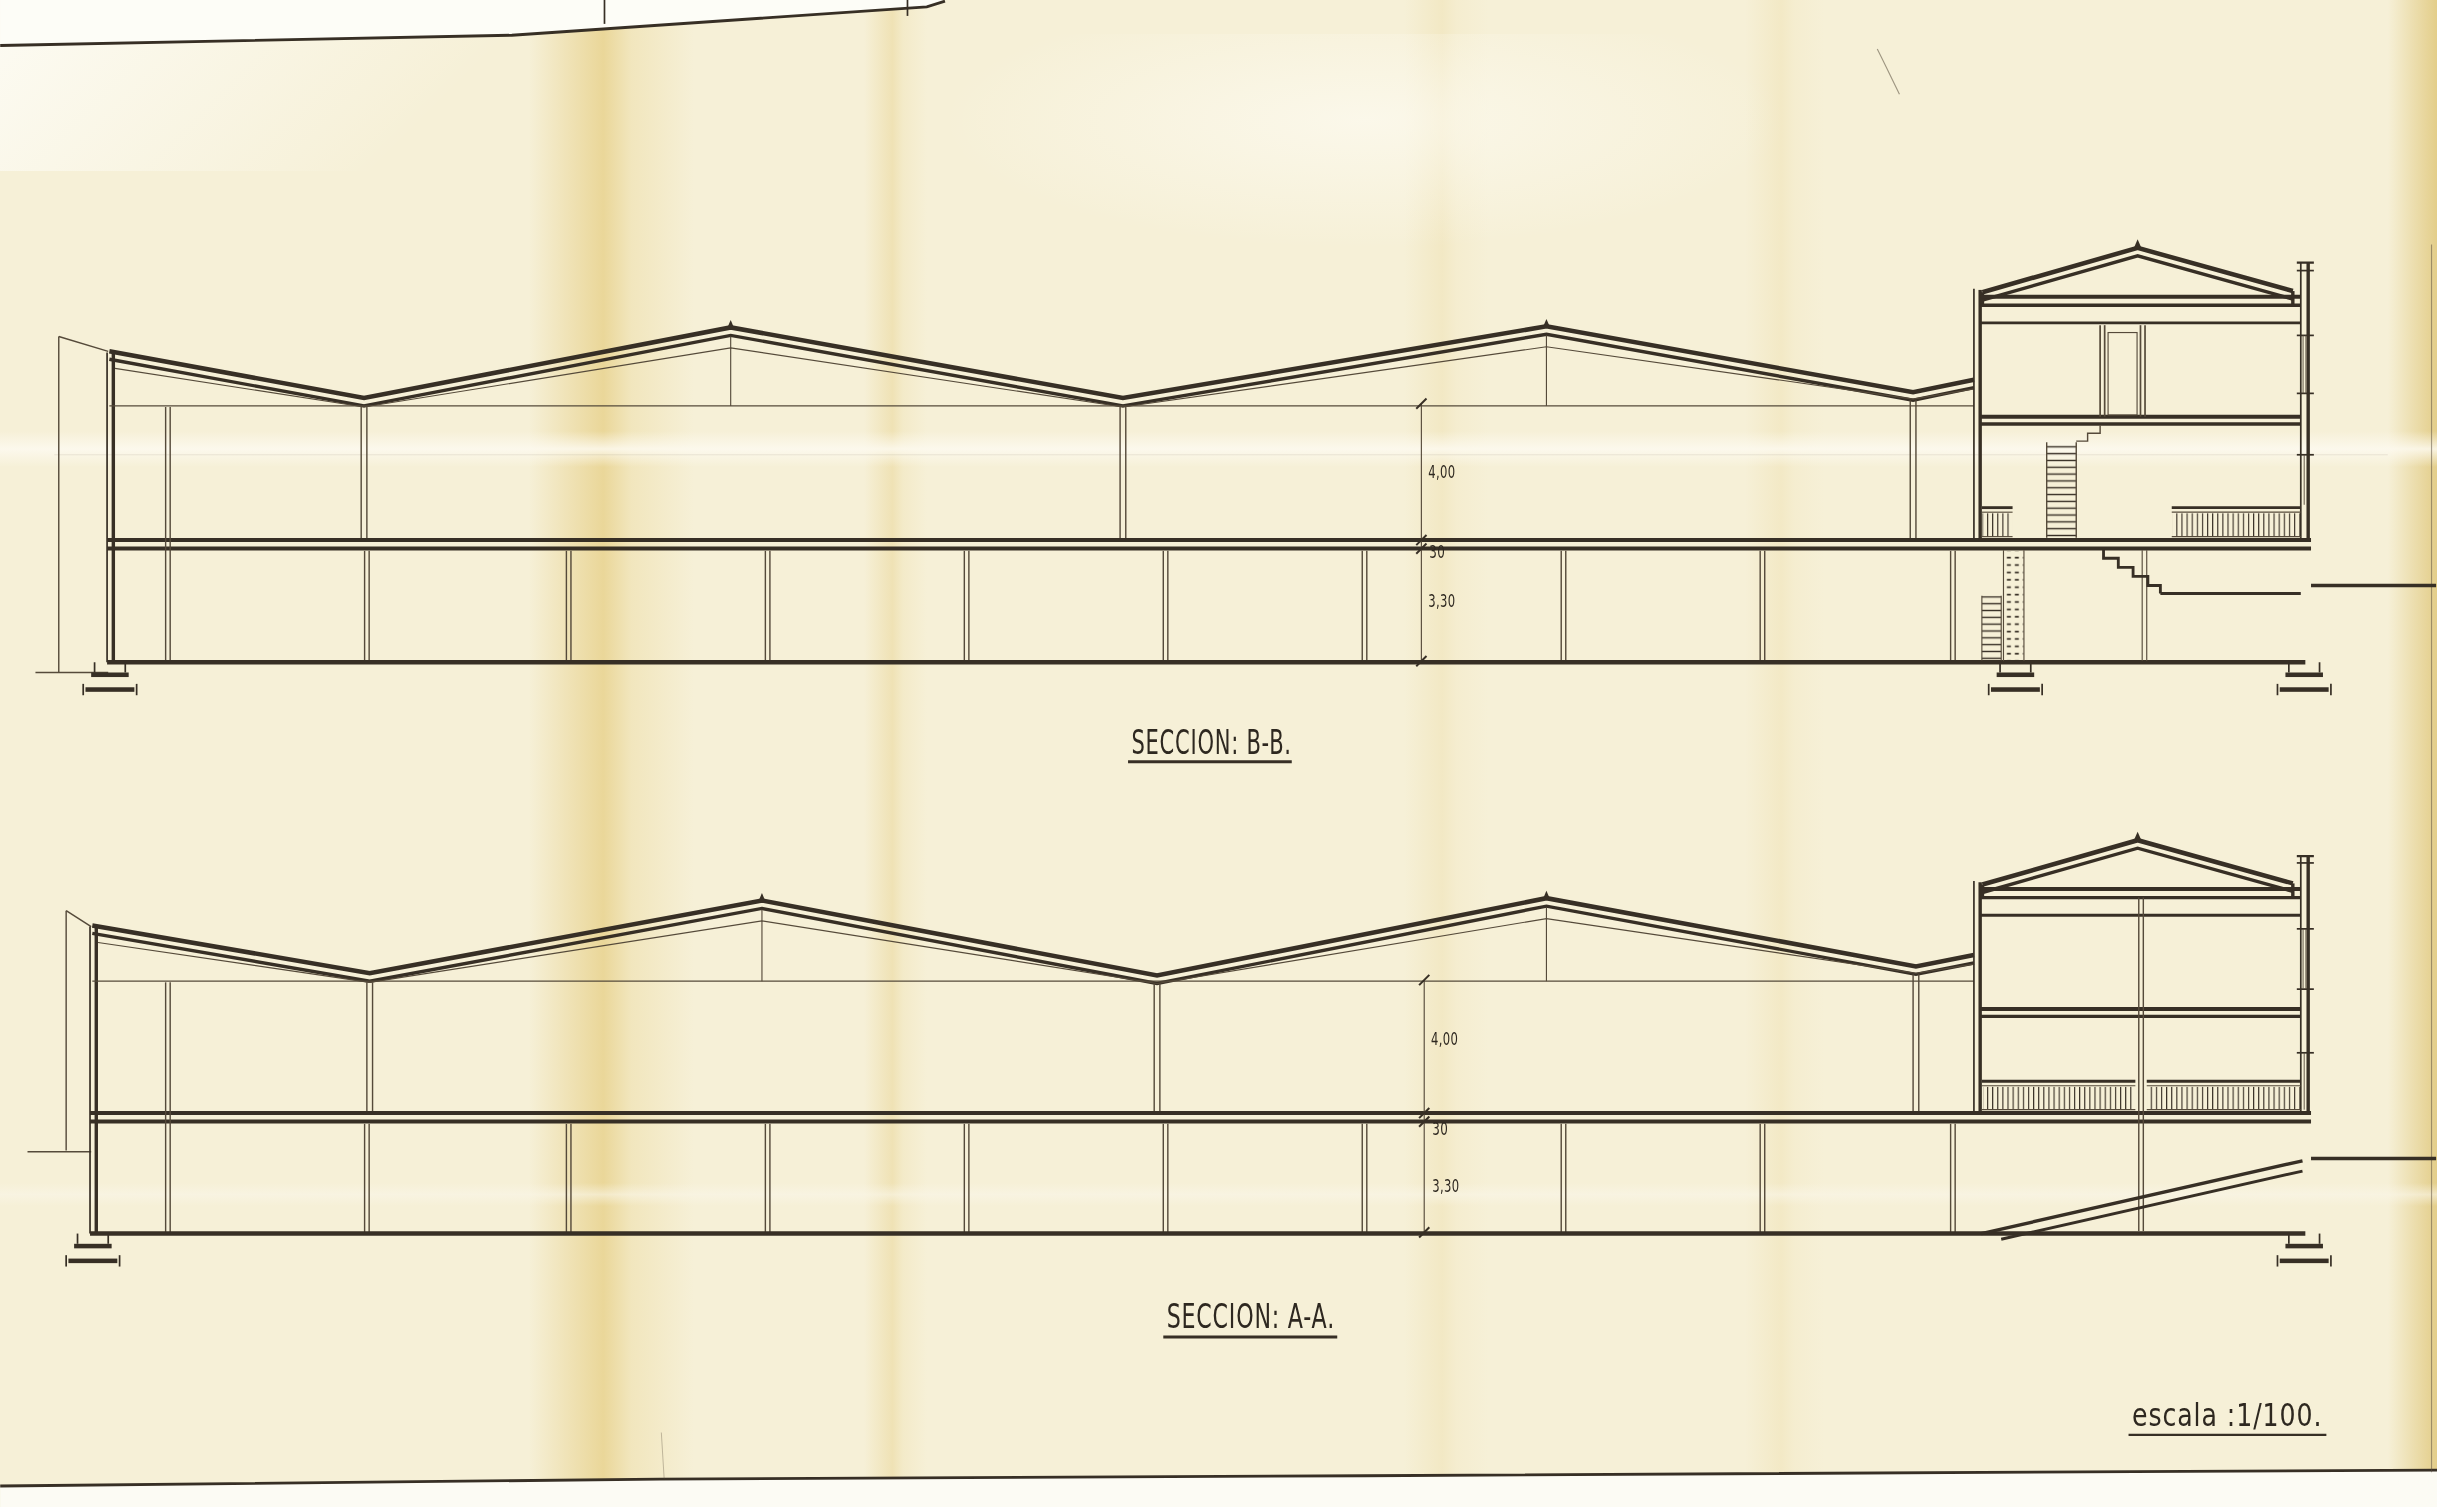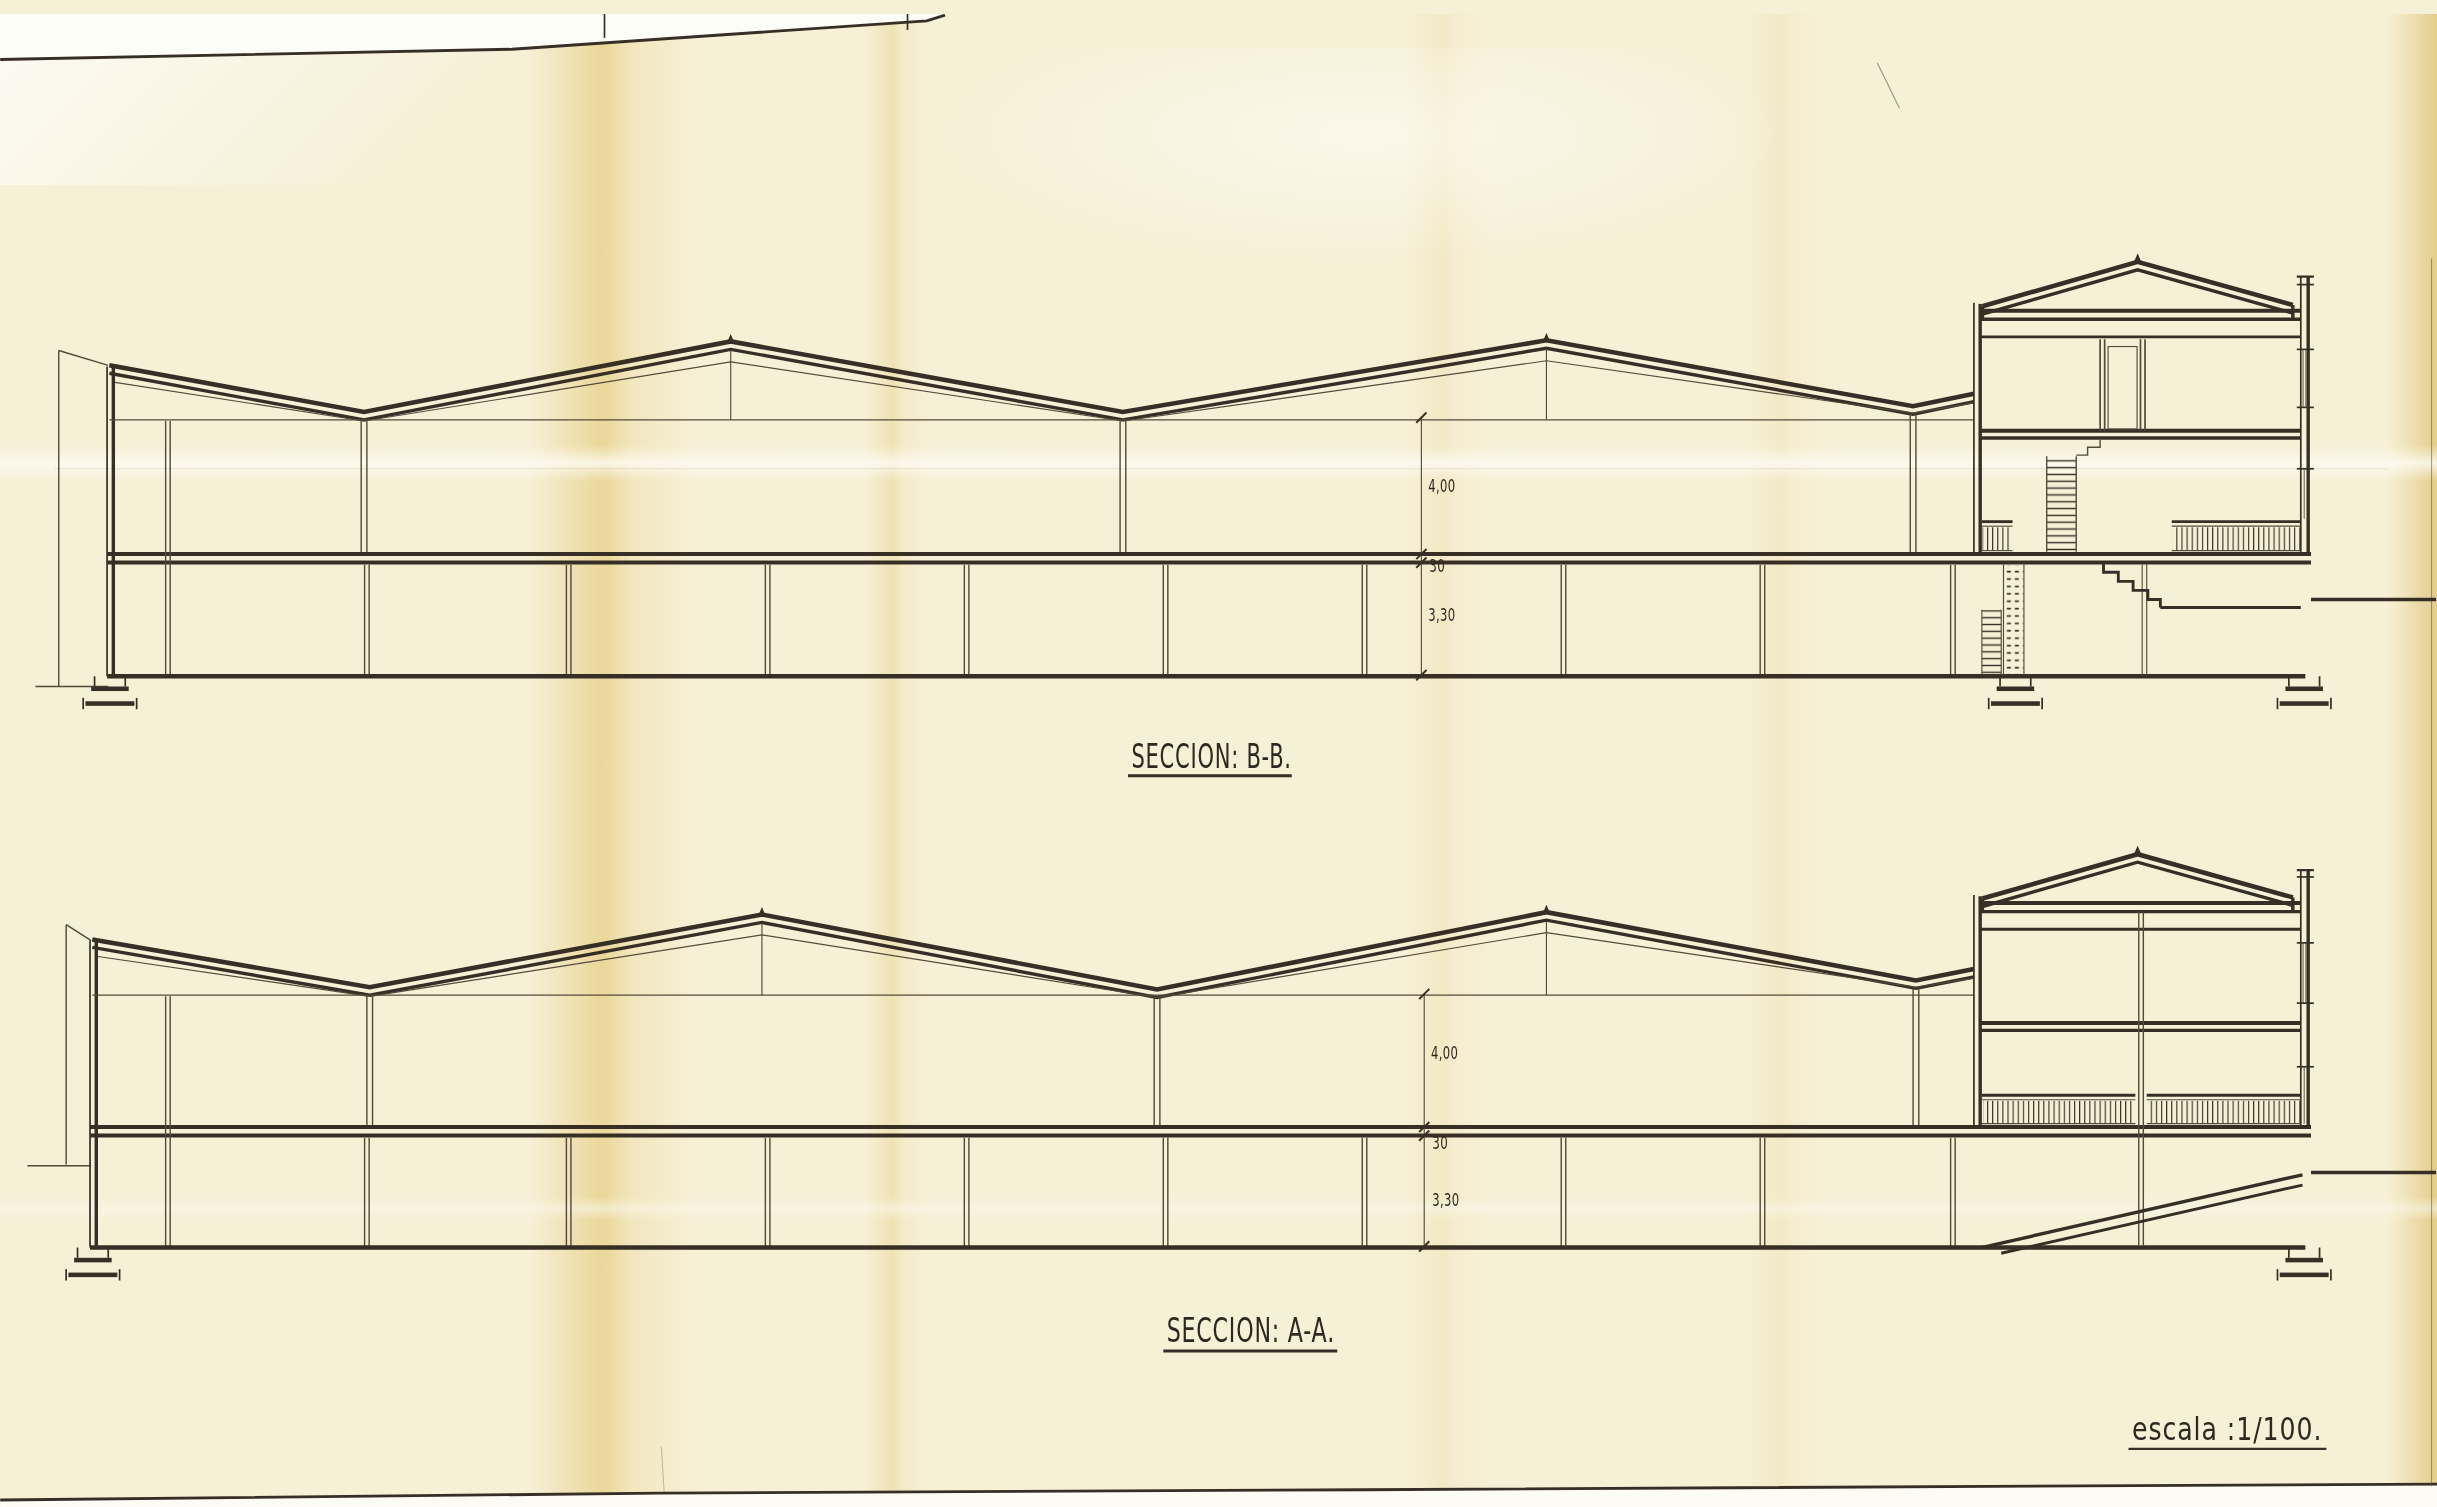--- a/index.html
+++ b/index.html
@@ -1,21 +1,21 @@
 <!DOCTYPE html>
 <html style="font-size:9px"><head>
 <meta charset="utf-8">
 <style>
   html,body{margin:0;padding:0;}
   body{
     width:2438px;height:1507px;position:relative;overflow:hidden;
     background:#f6f0d7;
     font-family:"DejaVu Sans","Liberation Sans",sans-serif;
   }
-  .sheet{position:absolute;inset:0;margin-top:14px;}
+  .sheet{position:absolute;inset:0;}
   
   .tex{position:absolute;pointer-events:none;}
   .band-v{top:0;height:1507px;background:linear-gradient(90deg,rgba(232,212,150,0) 0%,rgba(230,206,132,.75) 45%,rgba(236,218,158,.45) 62%,rgba(232,212,150,0) 100%);}
   .bv1{left:529px;width:165px;}
   .bv2{left:864px;width:63px;opacity:.55;}
   .bv3{left:1404px;width:85px;opacity:.30;}
   .bv4{left:1745px;width:80px;opacity:.28;}
   .bv5{left:2388px;width:50px;background:linear-gradient(90deg,rgba(228,204,126,0),rgba(222,196,116,.8));}
   .band-h1{left:0;top:431px;width:2438px;height:36px;background:linear-gradient(180deg,rgba(253,250,240,0),rgba(253,250,240,.85) 50%,rgba(253,250,240,0));}
   .band-h2{left:0;top:1183px;width:2438px;height:23px;background:linear-gradient(180deg,rgba(250,246,232,0),rgba(250,246,232,.6) 50%,rgba(250,246,232,0));}

